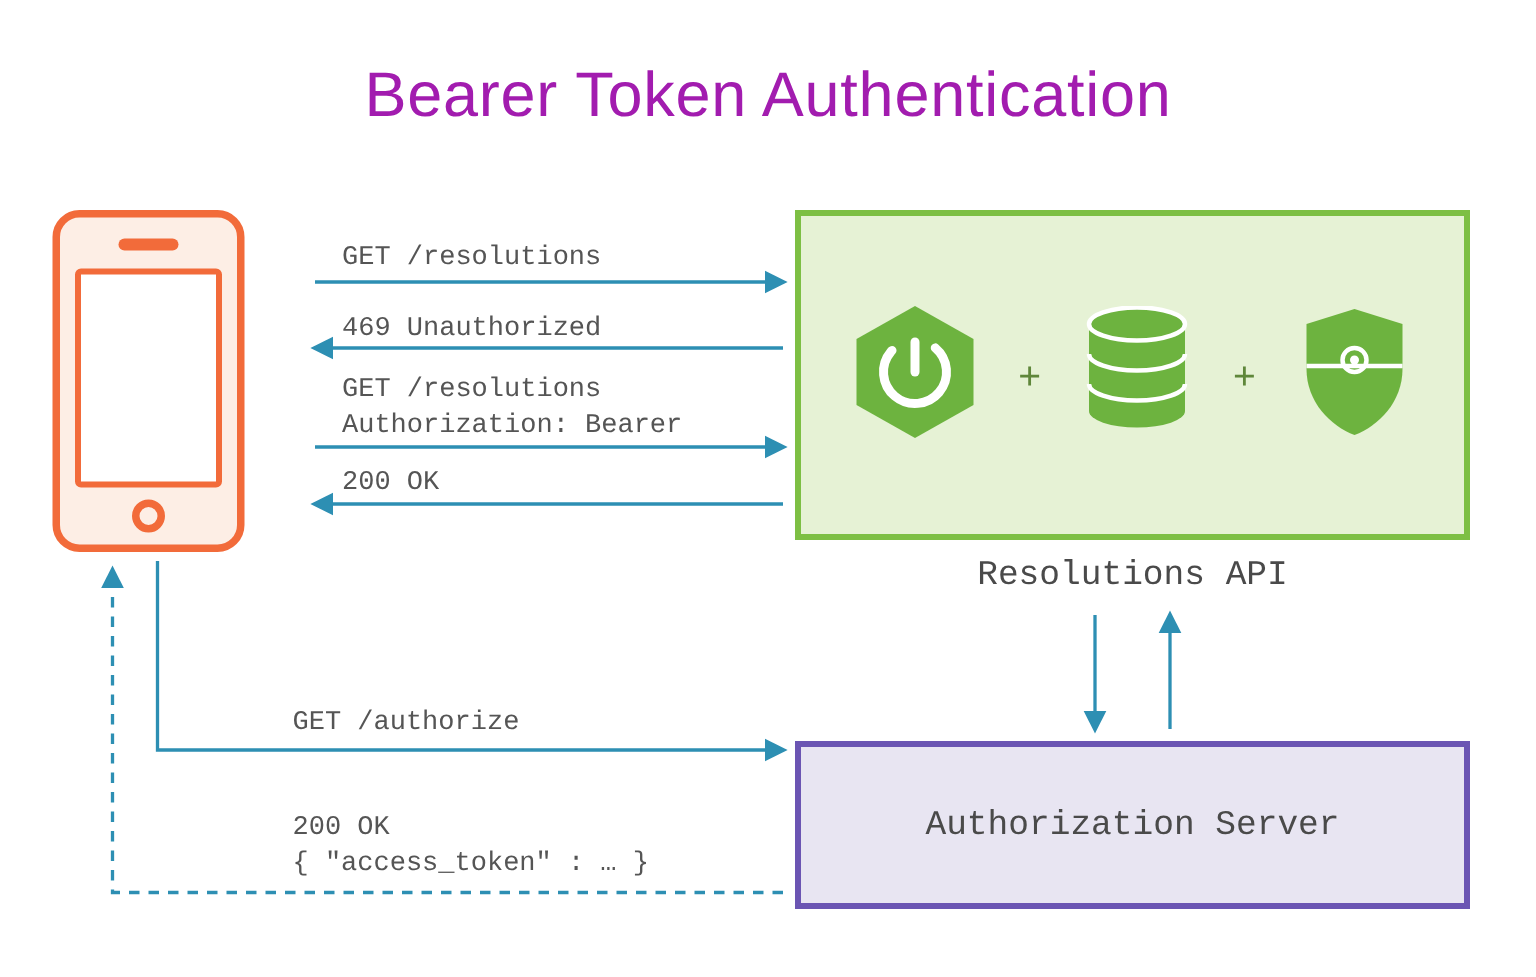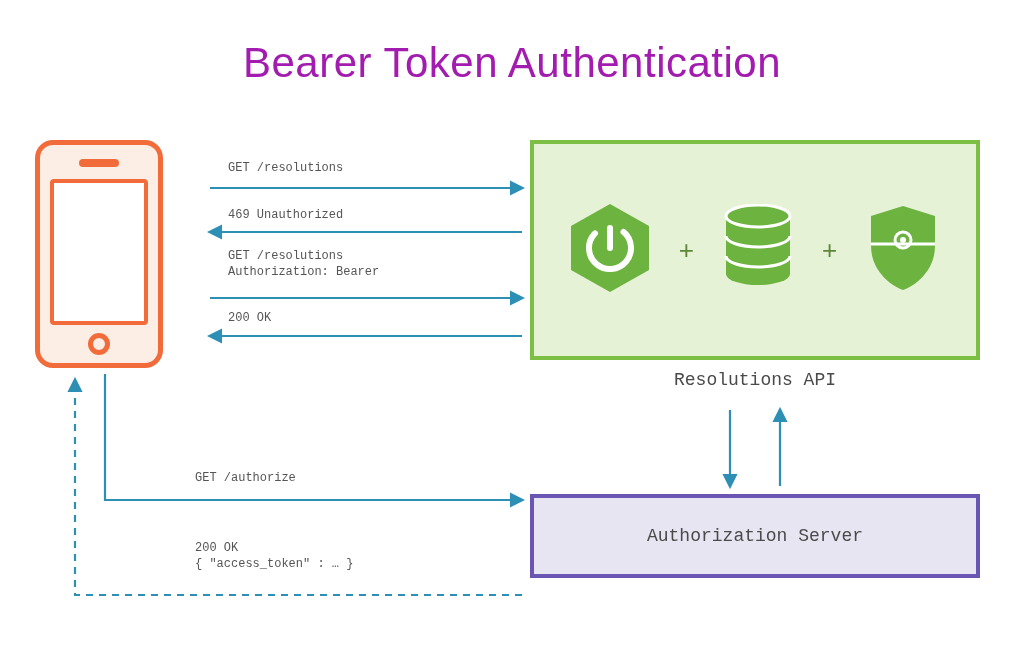--- a/index.html
+++ b/index.html
@@ -18,27 +18,27 @@
     right: 0;
     text-align: center;
     font-size: 42px;
     font-weight: 300;
     color: #a21caf;
     letter-spacing: 0.5px;
     margin-top: 11px;
   }
   .mono {
     font-family: "SFMono-Regular", Consolas, "Liberation Mono", Menlo, monospace;
-    font-size: 12px;
+    font-size: 18px;
     color: #555;
     line-height: 1.35;
   }
   .label {
     font-family: "SFMono-Regular", Consolas, "Liberation Mono", Menlo, monospace;
-    font-size: 18px;
+    font-size: 23px;
     color: #4a4a4a;
   }
   
   .phone {
     position: absolute;
     left: 35px;
     top: 140px;
     width: 128px;
     height: 228px;
     border: 5px solid #F26B3A;
@@ -95,21 +95,21 @@
     width: 450px;
     text-align: center;
   }
 
   
   .auth-box {
     position: absolute;
     top: 494px;
     left: 530px;
     width: 450px;
-    height: 84px;
+    height: 112px;
     background: #E8E5F2;
     border: 4px solid #6B55B3;
     display: flex;
     align-items: center;
     justify-content: center;
   }
 
   
   .t-get1 { position: absolute; top: 160px; left: 228px; }
   .t-401  { position: absolute; top: 207px; left: 228px; }

